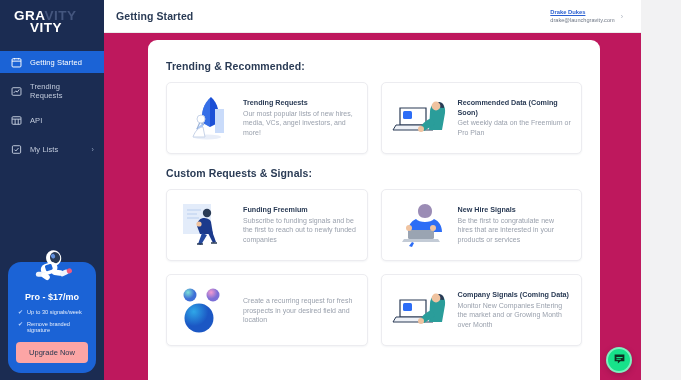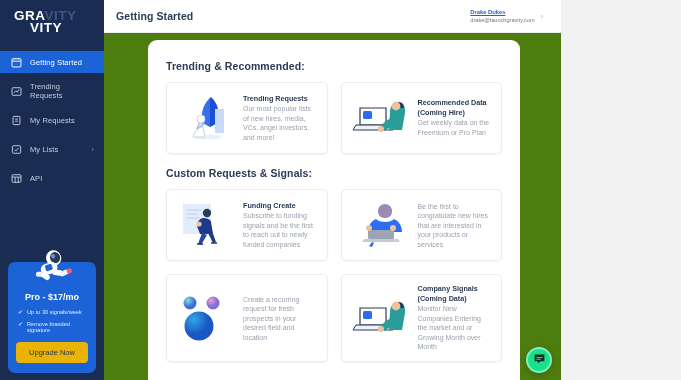--- a/index.html
+++ b/index.html
@@ -2,21 +2,21 @@
 <html><head>
 <meta charset="utf-8">
 <style>
   * { box-sizing: border-box; margin: 0; padding: 0; }
   html, body {
     width: 681px; height: 380px;
     overflow: hidden;
     font-family: "Liberation Sans", sans-serif;
     background: #f2f2f3;
   }
-  #app { position: relative; width: 561px; height: 380px; display: flex; }
+  #app { position: relative; width: 641px; height: 380px; display: flex; }
 
   
   #sidebar {
     width: 104px; height: 380px;
     background: #1b2c52;
     position: relative;
     flex: 0 0 104px;
     overflow: hidden;
   }
   .logo-wrap {
@@ -40,33 +40,33 @@
     color: #c3ccdd; font-size: 7.5px; letter-spacing: .1px;
     margin-bottom: 7px; position: relative; cursor: pointer;
   }
   .nav-item.active { background: #1b63d6; color: #ffffff; }
   .nav-item .ico { width: 12px; height: 12px; flex: 0 0 12px; display: flex; align-items: center; justify-content: center; }
   .nav-item .ico svg { display: block; }
   .nav-item .chev { margin-left: auto; font-size: 7px; color: #8fa0bd; }
 
   .promo {
     position: absolute; left: 8px; right: 8px; bottom: 7px;
-    background: #1b63d6; border-radius: 7px;
+    background: #1b63d6; border-radius: 13px;
     padding: 30px 8px 10px 8px;
     text-align: center;
   }
   .promo .astro { position: absolute; top: -16px; left: 50%; transform: translateX(-50%); }
   .promo-title { color: #fff; font-size: 9px; font-weight: 700; margin-bottom: 7px; }
   .promo-feat {
     color: #e3ecfb; font-size: 5.6px; text-align: left;
     display: flex; align-items: flex-start; gap: 4px; margin-bottom: 5px; padding-left: 2px;
   }
   .promo-feat .chk { color: #b9d4ff; font-size: 6px; line-height: 7px; }
   .promo-btn {
-    margin-top: 4px; background: #eab308; color: #27374f;
+    margin-top: 4px; background: #fca5a5; color: #27374f;
     border-radius: 4px; font-size: 7.5px; padding: 6px 0; cursor: pointer;
     border: none; width: 100%; font-family: inherit;
   }
 
   
   #right { flex: 1; position: relative; height: 380px; }
   #topbar {
     height: 33px; background: #ffffff;
     display: flex; align-items: center; justify-content: space-between;
     padding: 0 18px 0 12px;
@@ -75,21 +75,21 @@
   #page-title { font-size: 10.5px; font-weight: 700; color: #2a3b55; letter-spacing: .1px; }
   .user-box { display: flex; align-items: center; gap: 6px; }
   .user-text { text-align: left; }
   .user-name { font-size: 5.8px; font-weight: 700; color: #2a5fd0; text-decoration: underline; line-height: 8px; }
   .user-mail { font-size: 5.6px; color: #6f7785; line-height: 8px; }
   .user-chev { font-size: 7px; color: #aab1bc; }
 
   
   #content-scroll {
     position: absolute; top: 33px; left: 0; right: 0; bottom: 0;
-    background: #4d7c0f; padding: 7px 41px 0 44px;
+    background: #be185d; padding: 7px 41px 0 44px;
     overflow: hidden;
   }
   #panel {
     background: #ffffff; border-radius: 9px;
     min-height: 400px; padding: 14px 18px 18px 18px;
   }
   .section-title {
     font-size: 10.5px; font-weight: 700; color: #2a3b55;
     margin: 6px 0 10px 0; letter-spacing: .1px;
   }
@@ -145,51 +145,41 @@
         <span class="ico">
           <svg width="11" height="11" viewBox="0 0 16 16" fill="none" stroke="#c3ccdd" stroke-width="1.4">
             <rect x="1.5" y="2.5" width="13" height="11" rx="1.5"></rect>
               <path d="M4 10l3-3 2 2 3-4"></path>
           </svg>
         </span>
         <span>Trending Requests</span>
         <span class="chev"></span>
       </div>
 
+
       <div class="nav-item">
         <span class="ico">
           <svg width="11" height="11" viewBox="0 0 16 16" fill="none" stroke="#c3ccdd" stroke-width="1.4">
-            <rect x="3" y="2" width="10" height="12" rx="1.5"></rect>
-              <path d="M6 6h4M6 9h4"></path>
+            <rect x="1.5" y="2.5" width="13" height="11" rx="1.5"></rect>
+              <path d="M1.5 6h13M6 6v7.5M10.5 6v7.5"></path>
           </svg>
         </span>
-        <span>My Requests</span>
+        <span>API</span>
         <span class="chev"></span>
       </div>
 
       <div class="nav-item">
         <span class="ico">
           <svg width="11" height="11" viewBox="0 0 16 16" fill="none" stroke="#c3ccdd" stroke-width="1.4">
             <rect x="2" y="2.5" width="12" height="11" rx="1.5"></rect>
               <path d="M5 8.2l2 2 4-4.4"></path>
           </svg>
         </span>
         <span>My Lists</span>
         <span class="chev">›</span>
-      </div>
-
-      <div class="nav-item">
-        <span class="ico">
-          <svg width="11" height="11" viewBox="0 0 16 16" fill="none" stroke="#c3ccdd" stroke-width="1.4">
-            <rect x="1.5" y="2.5" width="13" height="11" rx="1.5"></rect>
-              <path d="M1.5 6h13M6 6v7.5M10.5 6v7.5"></path>
-          </svg>
-        </span>
-        <span>API</span>
-        <span class="chev"></span>
       </div>
 
     </nav>
 
     <div class="promo">
       <span class="astro">
         <svg width="52" height="40" viewBox="0 0 52 40">
           <g transform="rotate(-18 26 20)">
             <ellipse cx="30" cy="13" rx="7.5" ry="8" fill="#ffffff"></ellipse>
             <ellipse cx="31.5" cy="13" rx="5" ry="5.6" fill="#2a3b55"></ellipse>
@@ -264,21 +254,21 @@
                 <rect x="11" y="17" width="9" height="8" rx="1.5" fill="#2d6df6"></rect>
                 <path d="M4 31h34l3 5H1z" fill="#eef1f7" stroke="#2a3b55" stroke-width="1"></path>
                 <path d="M38 18c0-6 4-10 8-10s8 4 7 11l-3 17H37z" fill="#2a9d9a"></path>
                 <path d="M46 8c-4 0-6 2-6 5l12 1c0-4-2-6-6-6z" fill="#2a3b55"></path>
                 <circle cx="44" cy="12" r="4.4" fill="#f0c3a0"></circle>
                 <path d="M40 24c-6 2-10 6-12 10l4 3 11-7z" fill="#2a9d9a"></path>
                 <circle cx="29" cy="35" r="3" fill="#f0c3a0"></circle>
               </svg>
             </span>
             <div class="card-body">
-              <div class="card-title">Recommended Data (Coming Hire)</div>
+              <div class="card-title">Recommended Data (Coming Soon)</div>
               <div class="card-sub">Get weekly data on the Freemium or Pro Plan</div>
             </div>
           </div>
         </div>
 
         <div class="section-title second">Custom Requests &amp; Signals:</div>
         <div class="card-grid">
 
           <div class="card">
             <span class="card-ill">
@@ -287,38 +277,39 @@
                 <path d="M10 10h14M10 14h10M10 18h12" stroke="#b9cdee" stroke-width="1.2"></path>
                 <circle cx="30" cy="13" r="4.2" fill="#2a3b55"></circle>
                 <path d="M26 18c-4 1-6 4-6 8l3 8h13l-2-12c-1-3-4-4-8-4z" fill="#1b3a8c"></path>
                 <path d="M25 33l-4 11 3 1 6-10z" fill="#24489e"></path>
                 <path d="M31 33l5 10 3-1-4-11z" fill="#1b3a8c"></path>
                 <path d="M20 44h6M34 43h6" stroke="#2a3b55" stroke-width="1.6"></path>
                 <circle cx="22" cy="24" r="2.6" fill="#f0c3a0"></circle>
               </svg>
             </span>
             <div class="card-body">
-              <div class="card-title">Funding Create</div>
+              <div class="card-title">Funding Freemium</div>
               <div class="card-sub">Subscribe to funding signals and be the first to reach out to newly funded companies</div>
             </div>
           </div>
 
           <div class="card">
             <span class="card-ill">
               <svg width="58" height="48" viewBox="0 0 58 48">
                 <path d="M26 10c0-4 3-7 7-7s7 3 7 7-2 7-7 7-7-3-7-7z" fill="#9b8cb5"></path>
                 <path d="M24 18c-5 2-8 7-8 13h34c0-6-3-11-8-13-3 4-15 4-18 0z" fill="#2d6df6"></path>
                 <rect x="16" y="29" width="26" height="9" rx="1.5" fill="#9aa4b2"></rect>
                 <path d="M12 38h34l2 3H10z" fill="#c3cbd6"></path>
                 <circle cx="17" cy="27" r="3" fill="#f0c3a0"></circle>
                 <circle cx="41" cy="27" r="3" fill="#f0c3a0"></circle>
                 <path d="M20 41l-3 4 3 1 2-4z" fill="#2d6df6"></path>
               </svg>
             </span>
             <div class="card-body">
+              <div class="card-title">New Hire Signals</div>
               <div class="card-sub">Be the first to congratulate new hires that are interested in your products or services</div>
             </div>
           </div>
         </div>
 
         <div class="card-grid">
 
           <div class="card">
             <span class="card-ill">
               <svg width="58" height="52" viewBox="0 0 58 52">

